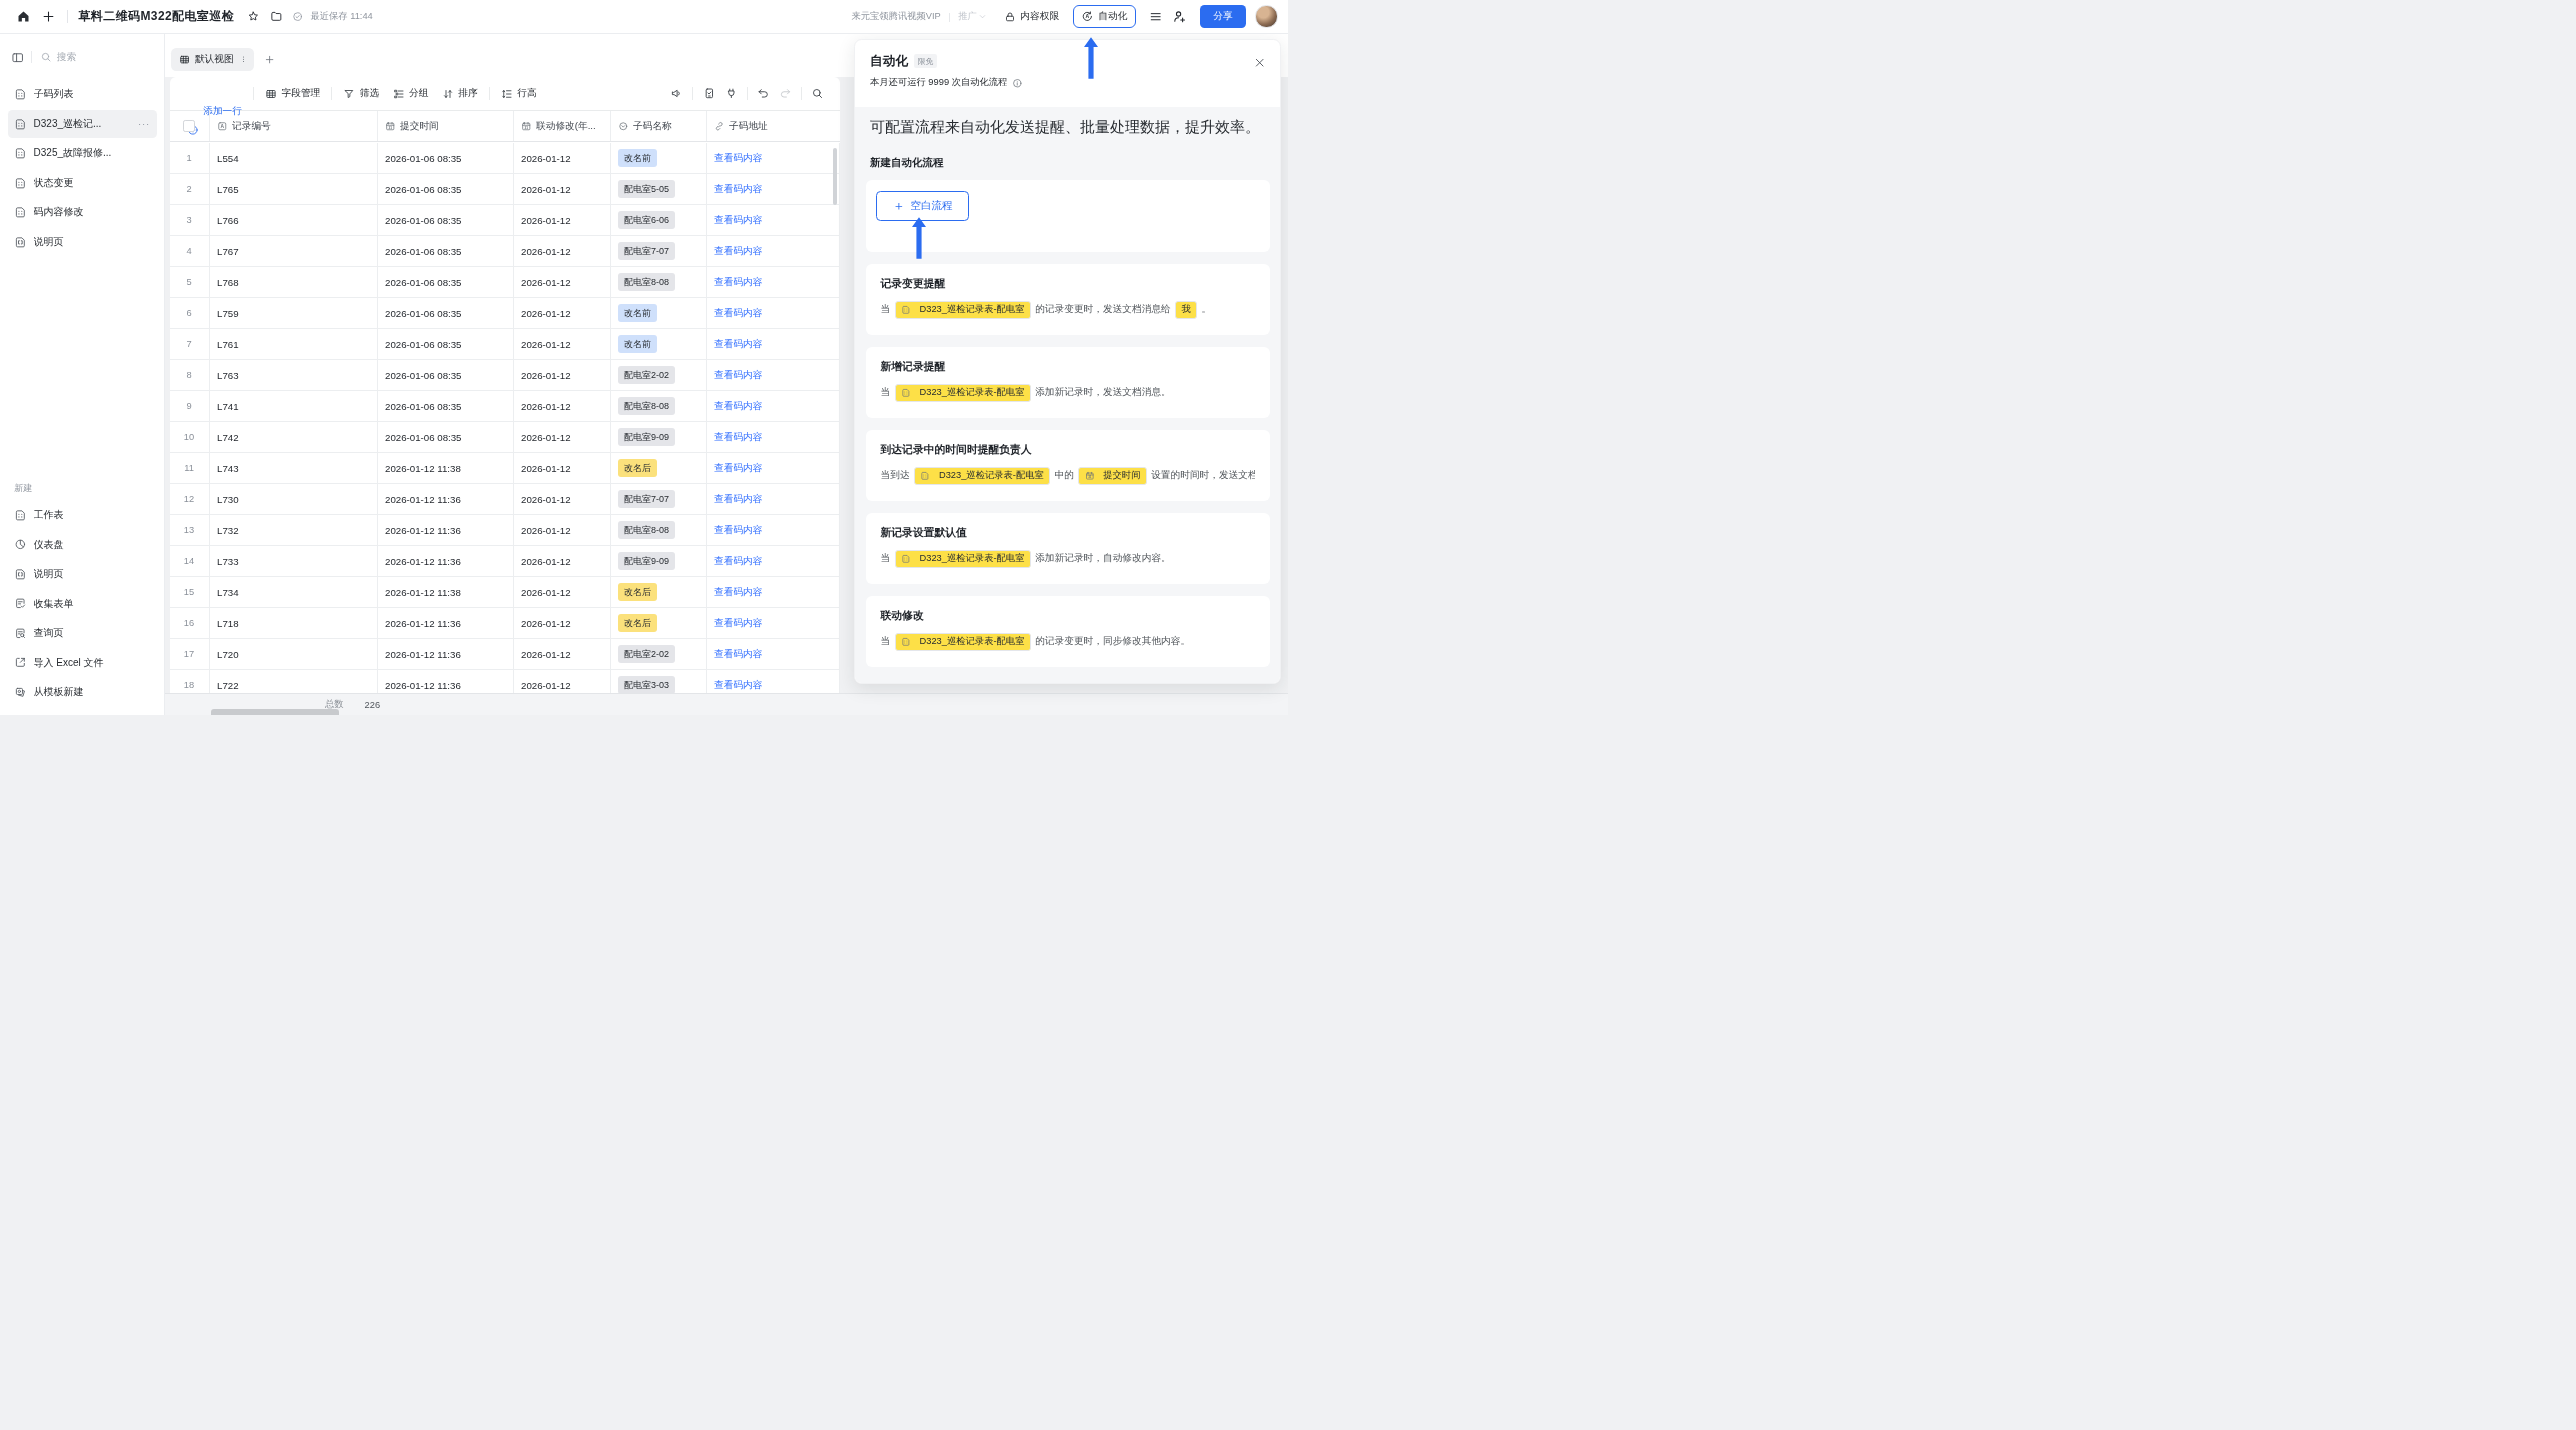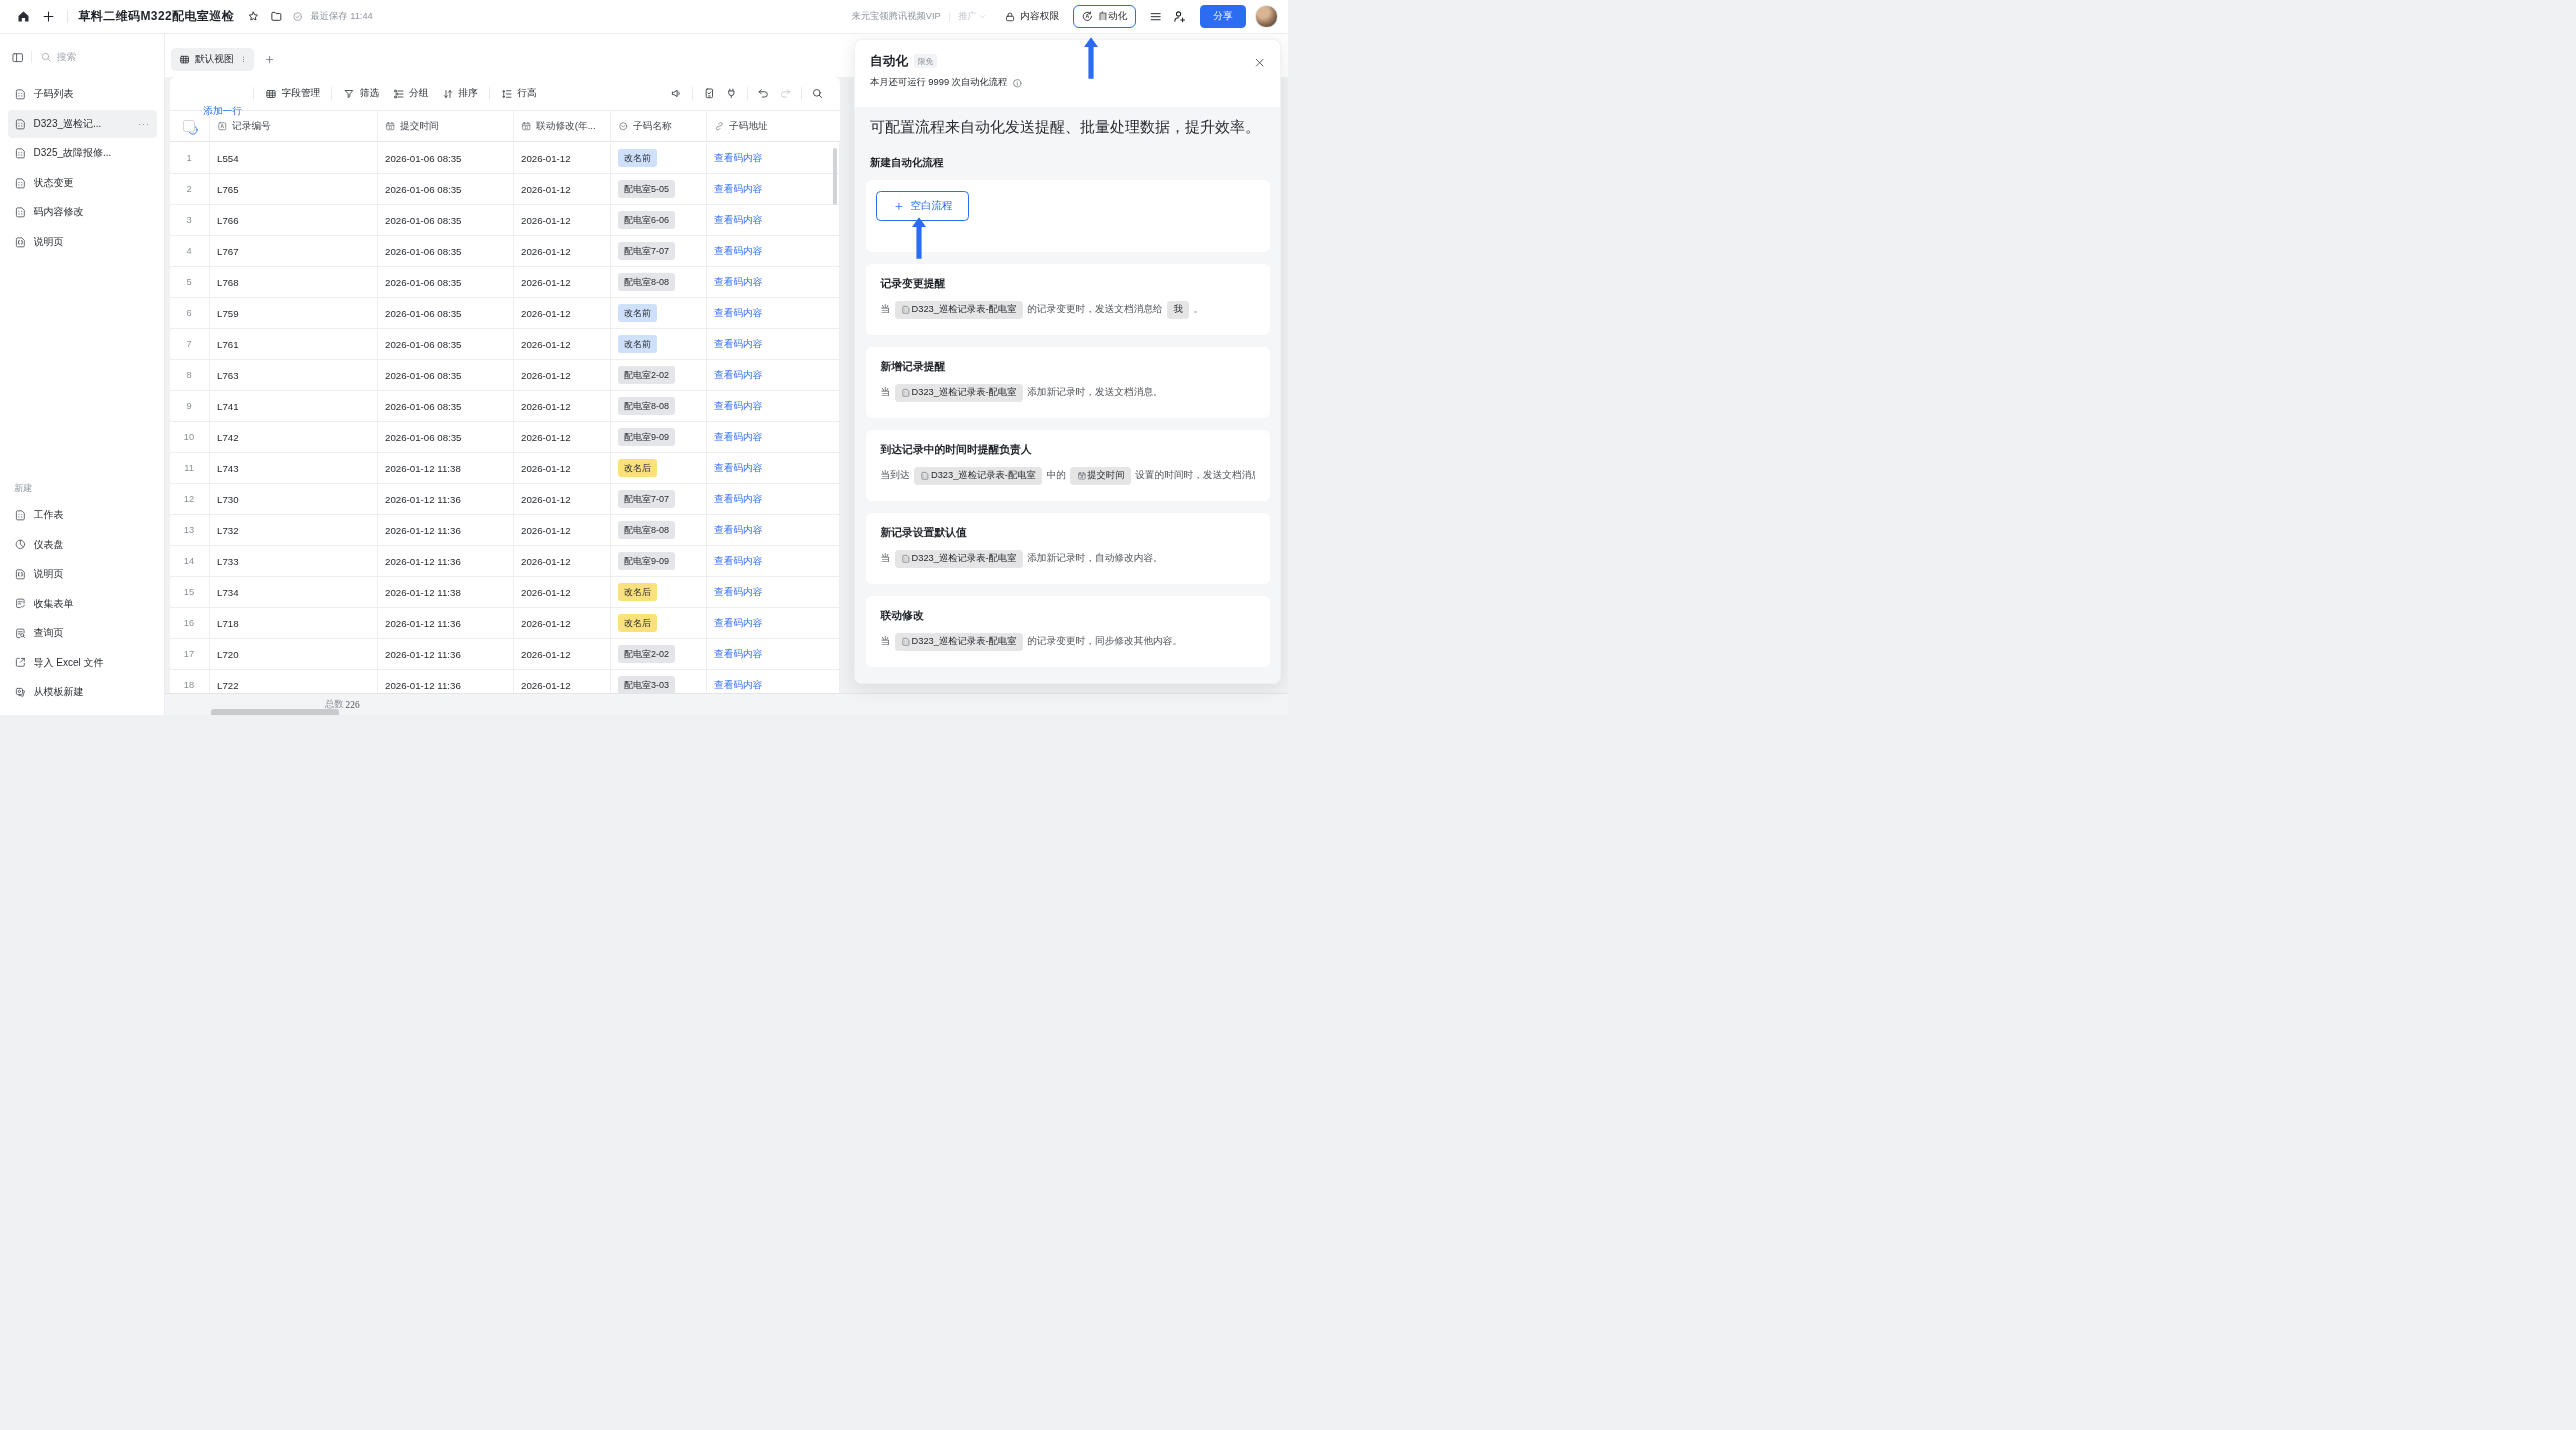--- a/index.html
+++ b/index.html
@@ -90,21 +90,21 @@
   .badge.gray { background:#e4e5e9; }
   .badge.blue { background:#cfe0fb; }
   .badge.yellow { background:#fbe17c; }
   .lnk { color:#3370ff; cursor:pointer; text-decoration:none; }
 
   .vscroll { position:absolute; right:2.2px; top:71px; width:4.5px; height:57px; border-radius:2.2px; background:#d0d3d7; }
 
   .tfooter { position:absolute; left:0; right:0; bottom:0; height:21.7px; background:#f3f4f6;
              border-top:0.7px solid #e3e5e8; display:flex; align-items:center; z-index:5; }
   .tfooter .count-label { margin-left:160px; color:#878c93; font-size:9.3px; }
-  .tfooter .count-num { margin-left:2px; color:#51565d; font-size:9.3px;font-family:Liberation Serif, serif; }
+  .tfooter .count-num { margin-left:21px; color:#51565d; font-size:9.3px; }
   .hscroll { position:absolute; left:46px; bottom:0; width:128px; height:6px; background:#c8cacd;
              border-radius:3px 3px 0 0; z-index:6; }
 
   
   .panel { position:absolute; left:854px; top:39px; width:427px; height:645px; background:#fff;
            border-radius:7.5px; box-shadow:0 4.5px 18px rgba(31,35,41,.10); z-index:20; overflow:hidden;
            border:0.7px solid #f0f1f3; }
   .panel-head { padding:12.7px 15px 0; height:67px; position:relative; }
   .p-title-row { display:flex; align-items:flex-start; gap:6px; }
   .p-title { font-size:12.7px; font-weight:bold; color:#1f2329; }
@@ -117,21 +117,21 @@
   .p-newhead { font-size:10.5px; font-weight:bold; color:#1f2329; margin:19.4px 4.5px 0; }
   .p-card { background:#fff; border-radius:6px; }
   .blank-card { margin-top:10.5px; height:72px; padding:10.5px; }
   .blank-btn { width:93px; height:30px; border:1.1px solid #2b6cf0; border-radius:4.5px; background:#fff;
                color:#2b6cf0; font-size:10.5px; display:flex; align-items:center; justify-content:center; gap:5.2px; cursor:pointer; }
   .blank-btn .plus { font-size:12.7px; line-height:1; }
   .auto-card { margin-top:12px; height:71px; padding:12.7px 15px 0; cursor:pointer; }
   .ac-title { font-size:10.8px; font-weight:bold; color:#1f2329; }
   .ac-desc { margin-top:9.7px; display:flex; align-items:center; gap:4.5px; font-size:9.7px; color:#4e5358;
              white-space:nowrap; overflow:hidden; }
-  .chip { display:inline-flex; align-items:center; gap:1px; background:#e5e5e5; border:0.7px solid #e4e6eb;
+  .chip { display:inline-flex; align-items:center; gap:9px; background:#fde047; border:0.7px solid #e4e6eb;
           border-radius:3px; padding:1.5px 5.2px; font-size:9.3px; color:#272b30; flex:none; }
   .chip .ic { width:9.7px; height:9.7px; color:#6b7178; }
 
   .annot-arrow { position:absolute; z-index:50; pointer-events:none; }
 </style>
 </head>
 <body>
 
 <div class="topbar">
   <span class="ic tb-ic">

